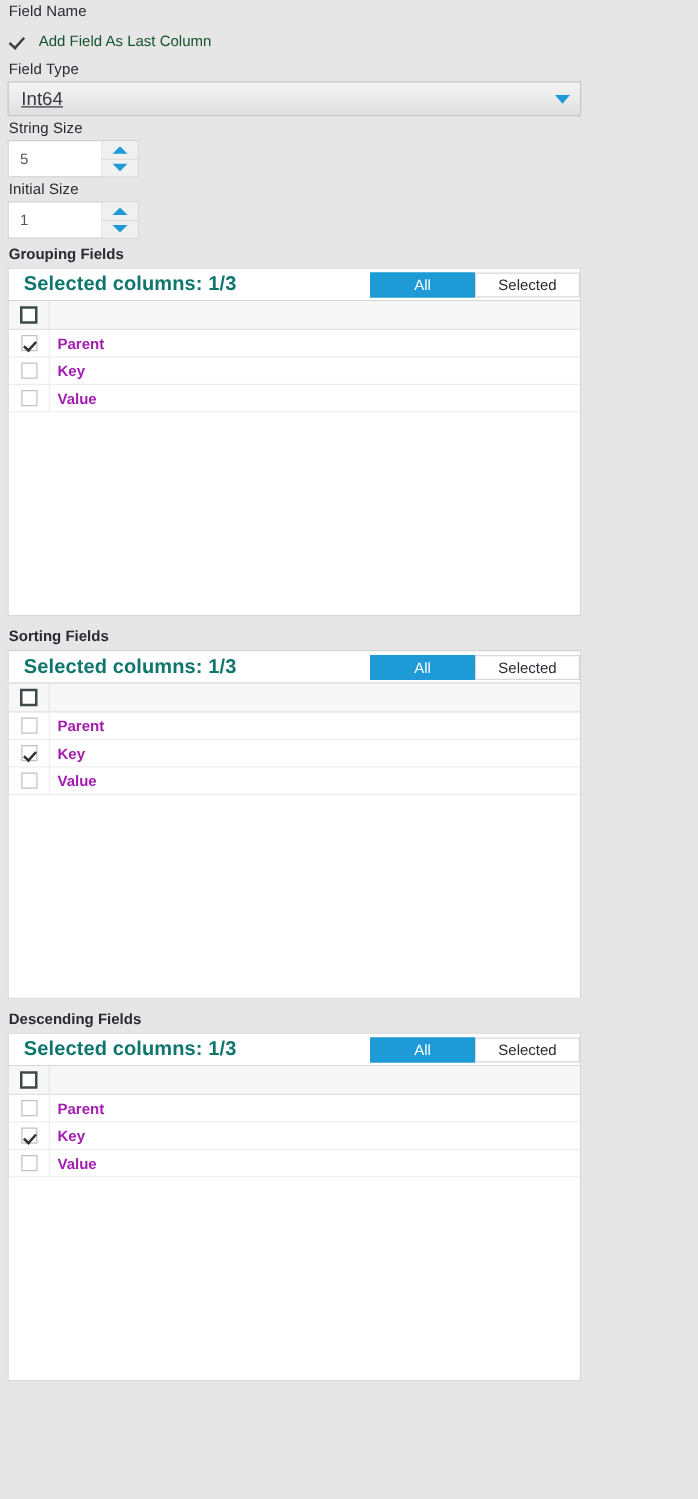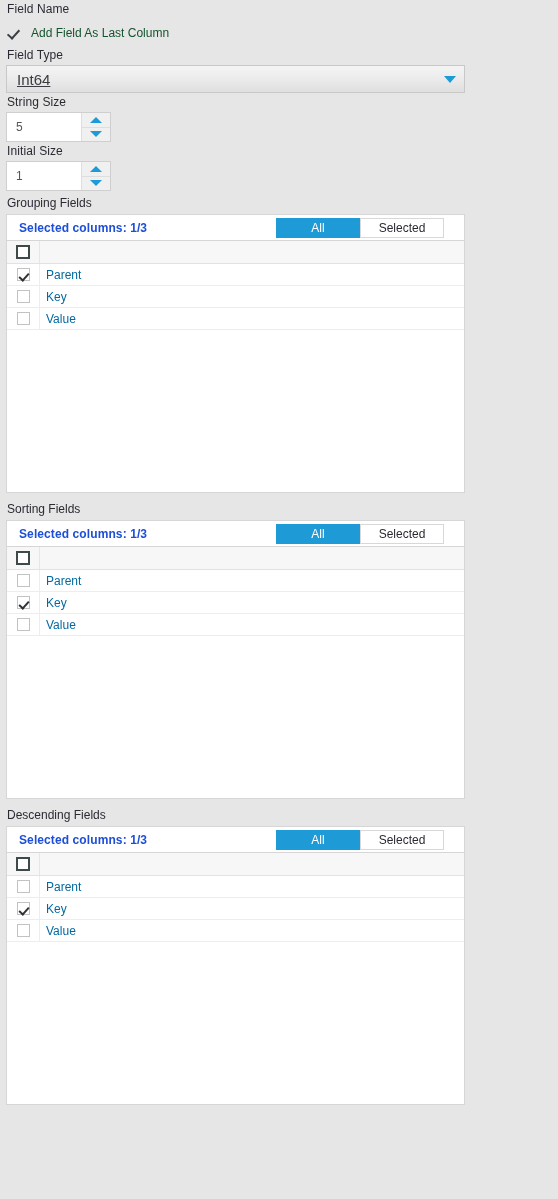--- a/index.html
+++ b/index.html
@@ -148,43 +148,44 @@
     border-right: 6px solid transparent;
     border-top: 6px solid #1e9ad6;
   }
 
   
   .section-label {
     font-size: 12px;
     color: #2a2a33;
     line-height: 17px;
     padding: 2px 0 2px 1px;
+    font-weight: bold;
   }
 
   .sel-bar {
     height: 26px;
     box-sizing: border-box;
     background: #ffffff;
     border: 1px solid #d6d6d6;
     border-bottom: none;
     display: flex;
     align-items: center;
     justify-content: space-between;
     padding-left: 12px;
   }
   .sel-bar-text {
-    font-size: 12px;
+    font-size: 16px;
     font-weight: bold;
-    color: #1d4ed8;
+    color: #0f766e;
     letter-spacing: 0.1px;
   }
   .toggle-group {
     display: flex;
     height: 20px;
-    margin-right: 20px;
+    margin-right: 0;
   }
   .toggle-btn {
     width: 84px;
     display: flex;
     align-items: center;
     justify-content: center;
     font-size: 12px;
     box-sizing: border-box;
     background: #ffffff;
     color: #2a2a33;
@@ -255,22 +256,23 @@
     left: 3px;
     top: 1.5px;
     width: 4px;
     height: 8px;
     border: solid #2d3338;
     border-width: 0 2px 2px 0;
     transform: rotate(42deg);
   }
   .row-label {
     font-size: 12px;
-    color: #0369a1;
+    color: #a21caf;
     padding-left: 6px;
+    font-weight: bold;
   }
   .list-fill {
     background: #ffffff;
   }
 </style>
 </head>
 <body>
 
 <div class="page">
 

